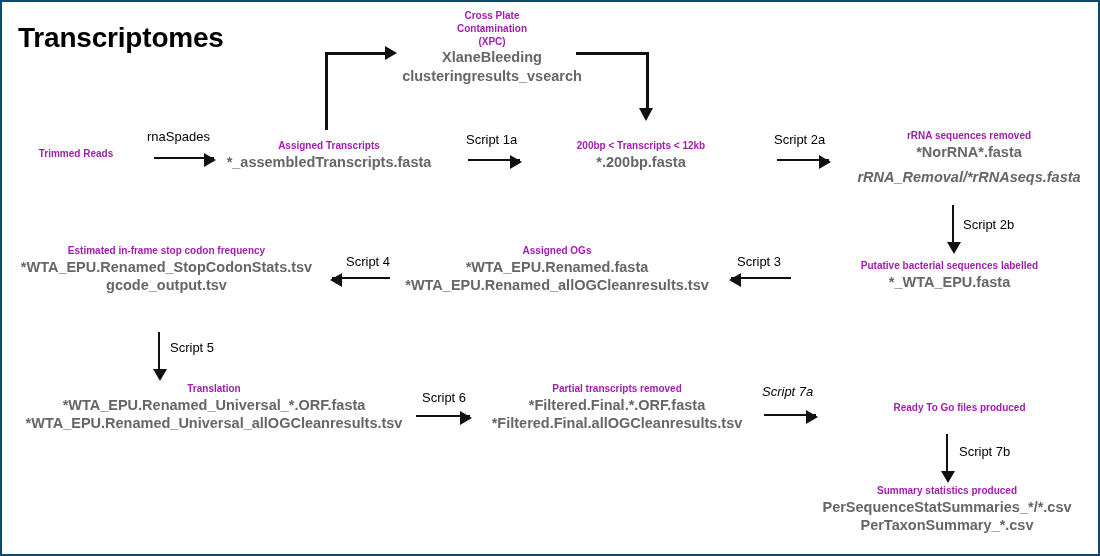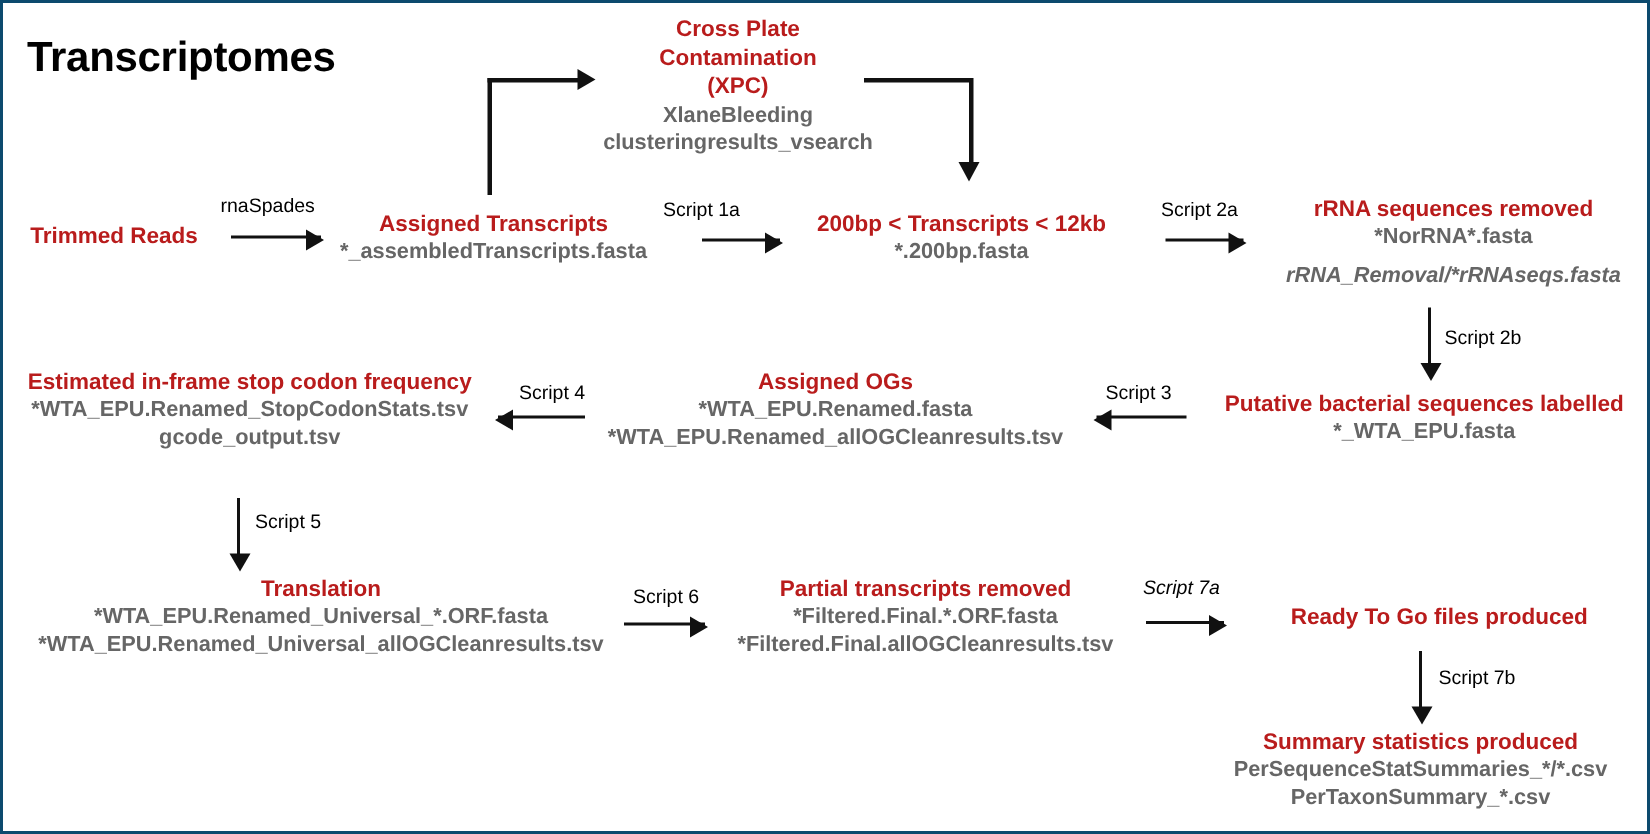--- a/index.html
+++ b/index.html
@@ -21,22 +21,22 @@
     overflow: hidden;
   }
   .node {
     position: absolute;
     text-align: center;
     line-height: 1.28;
     white-space: nowrap;
   }
   .title {
     font-weight: bold;
-    color: #b91c1c;
-    font-size: 15px;
+    color: #a21caf;
+    font-size: 10px;
   }
   .file {
     font-weight: bold;
     color: #666666;
     font-size: 14.5px;
   }
   .page-title {
     position: absolute;
     font-weight: bold;
     color: #000000;
@@ -153,21 +153,21 @@
   </div>
 
   <div class="edge-label" style="left:145px; top:127px;">rnaSpades</div>
   <div class="arrow-h" style="left:152px; top:155px; width:60px;"></div>
 
   <div class="node" style="left:213px; top:138px; width:228px;">
     <div class="title">Assigned Transcripts</div>
     <div class="file">*_assembledTranscripts.fasta</div>
   </div>
 
-  <div class="edge-label" style="left:440px; top:130px;">Script 1a</div>
+  <div class="edge-label" style="left:464px; top:130px;">Script 1a</div>
   <div class="arrow-h" style="left:466px; top:157px; width:52px;"></div>
 
   <div class="node" style="left:528px; top:138px; width:222px;">
     <div class="title">200bp &lt; Transcripts &lt; 12kb</div>
     <div class="file">*.200bp.fasta</div>
   </div>
 
   <div class="edge-label" style="left:772px; top:130px;">Script 2a</div>
   <div class="arrow-h" style="left:775px; top:157px; width:52px;"></div>
 

